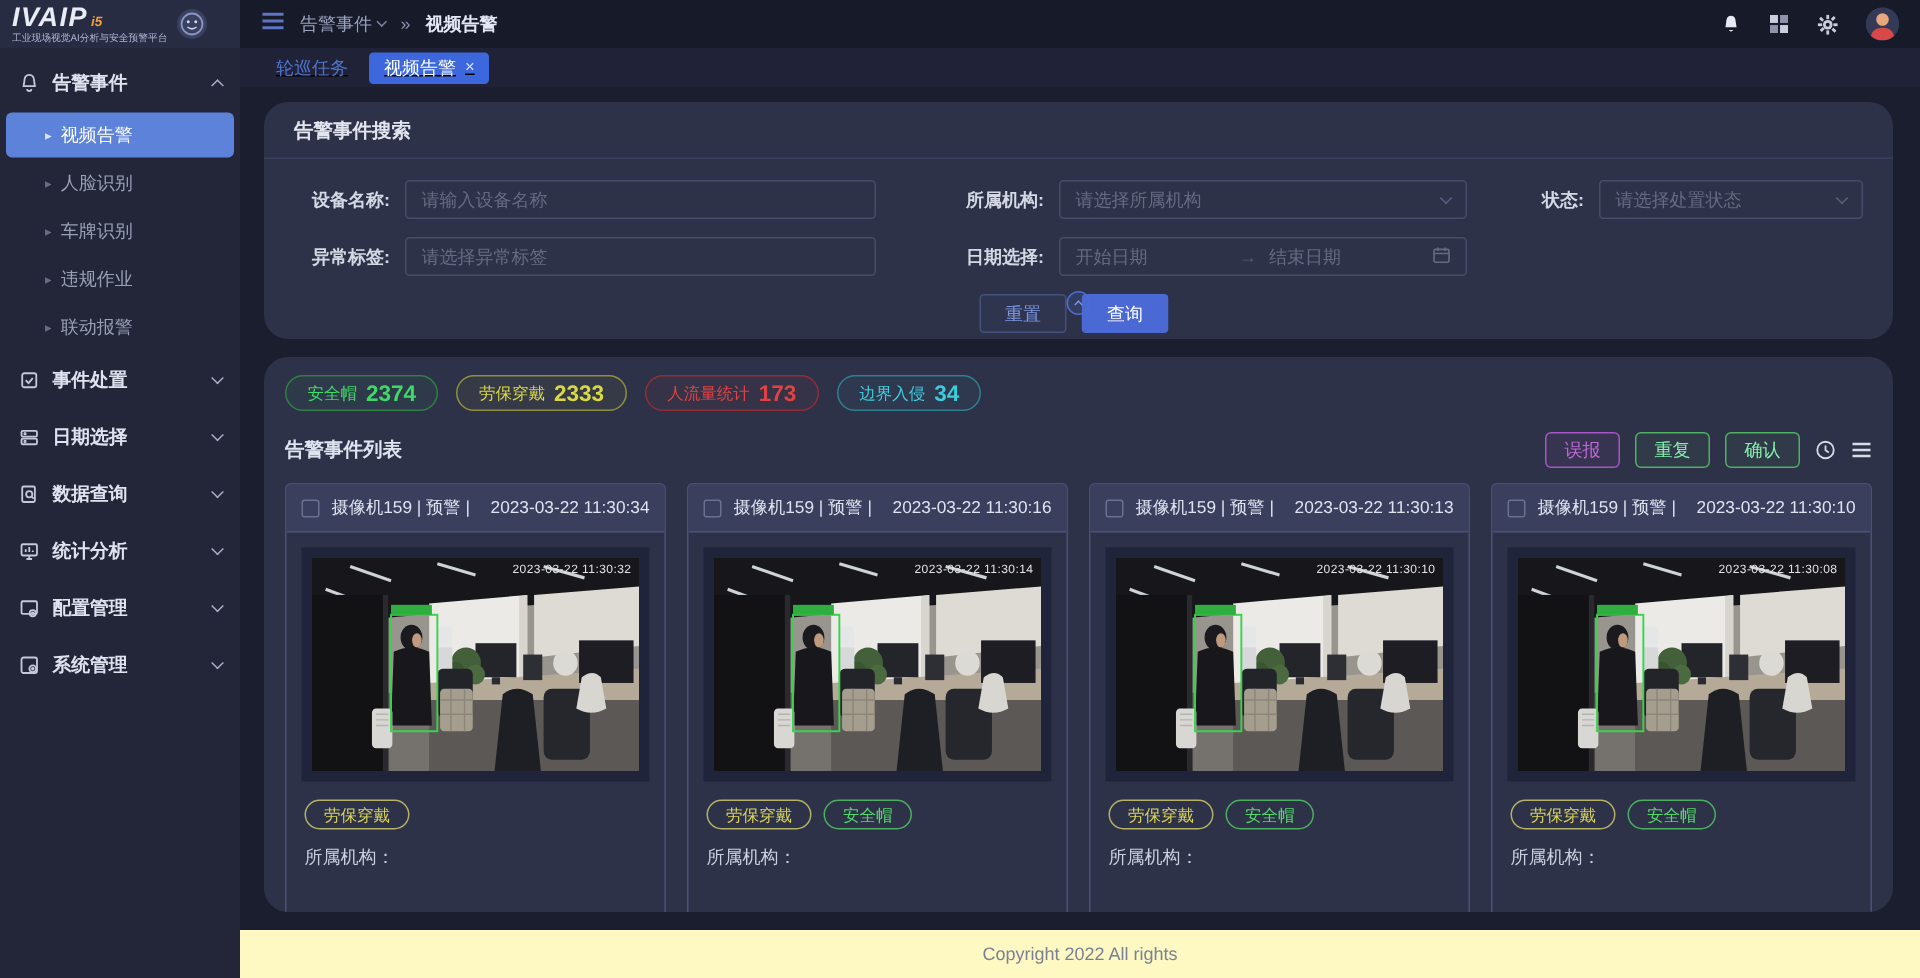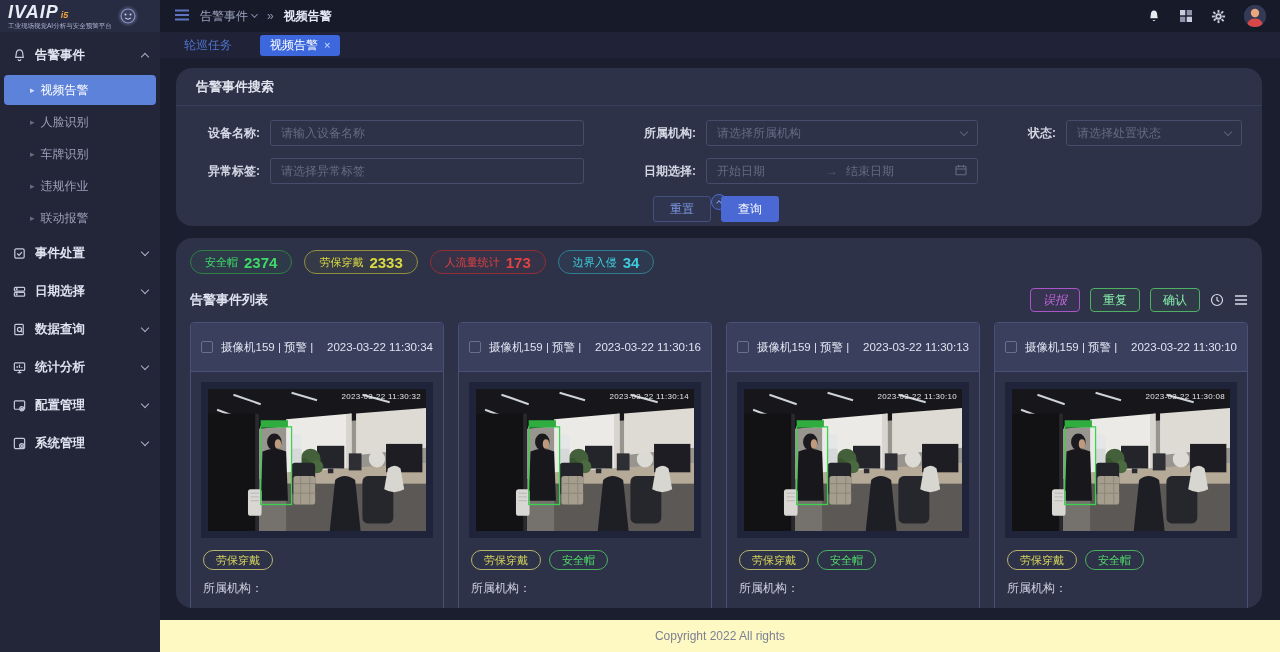--- a/index.html
+++ b/index.html
@@ -38,21 +38,21 @@
   .burger svg { width:16px; height:12px; stroke:#5f74c2; stroke-width:2; }
   .crumb-parent { color:#9aa2bd; font-size:12px; display:flex; align-items:center; gap:4px; cursor:pointer; }
   .crumb-parent .chev { border-color:#7d86a6; width:5px; height:5px; }
   .crumb-sep { color:#8b93ae; font-size:12px; }
   .crumb-cur { color:#e4e8f4; font-size:12px; font-weight:600; }
   .top-icons { margin-left:auto; display:flex; align-items:center; gap:18px; }
   .top-icons svg { display:block; }
   .avatar { width:22px; height:22px; border-radius:50%; overflow:hidden; background:#3a3f58; cursor:pointer; }
 
   
-  .tabbar { height:26px; background:#202337; display:flex; align-items:center; padding:0 14px; gap:18px; }
+  .tabbar { height:26px; background:#202337; display:flex; align-items:center; padding:0 14px; gap:4px;text-decoration:underline; }
   .tab { font-size:12px; color:#4f73cc; cursor:pointer; padding:2px 10px; border-radius:3px; }
   .tab.active { background:#3d68dd; color:#fff; display:flex; align-items:center; gap:6px; }
   .tab .x { font-size:11px; color:#cfe0ff; cursor:pointer; }
 
   
   .content { flex:1; background:#1b1e2e; padding:10px 18px 0 16px; display:flex; flex-direction:column; overflow:hidden; }
   .panel { background:#2e3248; border-radius:16px; }
 
   
   .search-panel { height:158px; margin-bottom:12px; position:relative; }
@@ -97,27 +97,27 @@
   .badge.red { border-color:#8f2f34; background:rgba(224,67,67,0.05); }
   .badge.red .b-label,.badge.red .b-val { color:#e04343; }
   .badge.cyan { border-color:#2f7f8f; background:rgba(62,203,219,0.05); }
   .badge.cyan .b-label,.badge.cyan .b-val { color:#3ecbdb; }
 
   .list-head { display:flex; align-items:center; margin-top:14px; }
   .list-title { font-size:13px; font-weight:600; color:#dfe3f0; }
   .list-actions { margin-left:auto; display:flex; align-items:center; gap:10px; }
   .abtn { height:24px; padding:0 12px; border-radius:4px; border:1px solid; font-size:12px;
     display:flex; align-items:center; cursor:pointer; }
-  .abtn.purple { border-color:#a855c8; color:#c06ad8; background:rgba(168,85,200,0.07);font-style:italic; }
+  .abtn.purple { border-color:#a855c8; color:#c06ad8; background:rgba(168,85,200,0.07); }
   .abtn.green { border-color:#4faf62; color:#86efac; background:rgba(79,175,98,0.07); }
   .mini-ico { cursor:pointer; display:flex; }
 
   .cards { display:grid; grid-template-columns:repeat(4,1fr); gap:14px; margin-top:10px; }
   .card { border:1px solid #4a5176; border-radius:4px; overflow:hidden; }
-  .card-head { height:49px; background:#3a3f5d; border-bottom:1px solid #4a5176;
+  .card-head { height:32px; background:#3a3f5d; border-bottom:1px solid #4a5176;
     display:flex; align-items:center; gap:8px; padding:0 10px; }
   .cbx { width:12px; height:12px; border:1px solid #6a7090; border-radius:2px; background:transparent; cursor:pointer; flex:none; }
   .card-title { font-size:11.5px; color:#dfe3f0; white-space:nowrap; overflow:hidden; }
   .card-time { margin-left:auto; font-size:11.5px; color:#dfe3f0; white-space:nowrap; }
   .cam-frame { margin:10px; height:156px; background:#20243a; padding:7px; position:relative; }
   .cam-scene { width:100%; height:100%; overflow:hidden; position:relative; }
   .cam-scene svg { width:100%; height:100%; display:block; }
   .cam-time { position:absolute; top:10px; right:12px; font-size:8px; color:#e3e3e3; letter-spacing:0.3px; }
   .tag-row { display:flex; gap:8px; padding:2px 12px 0 12px; }
   .tag { height:20px; border-radius:10px; border:1px solid; padding:0 12px; font-size:11px;

